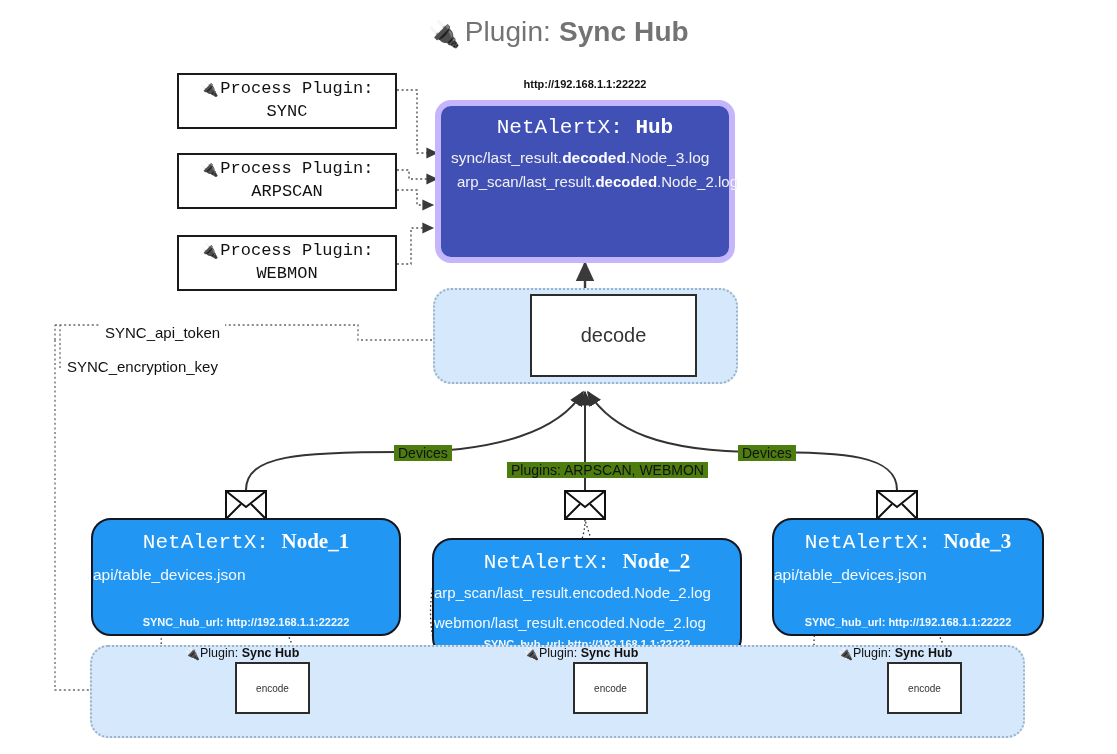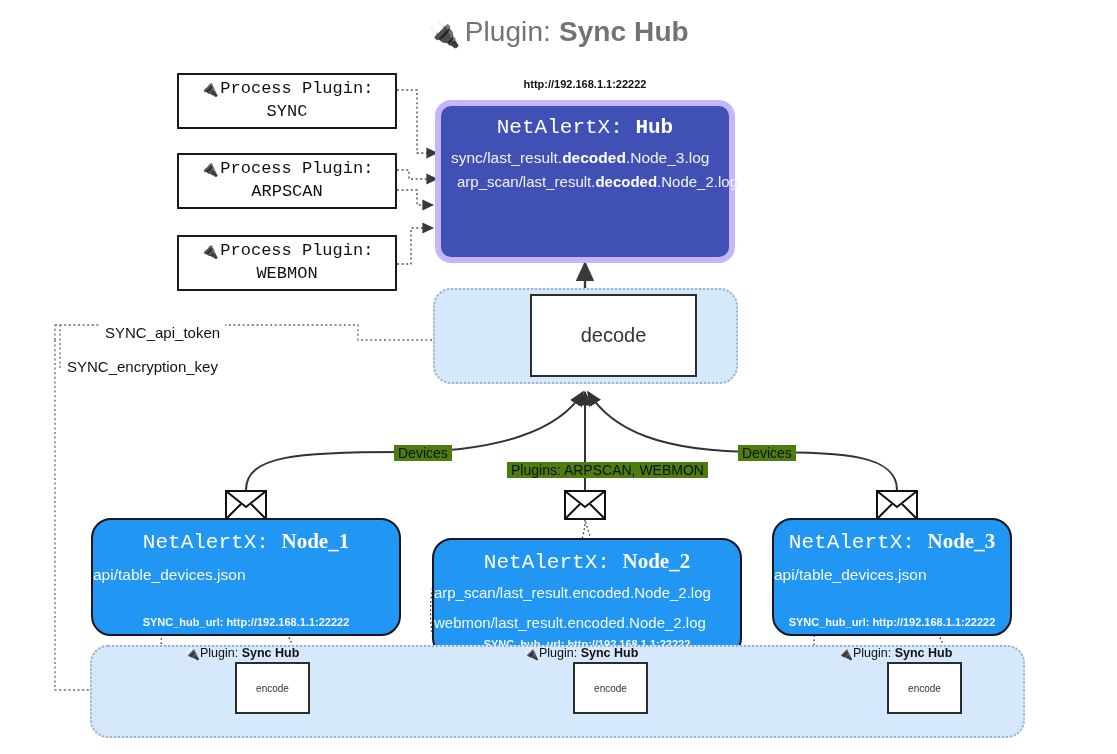--- a/index.html
+++ b/index.html
@@ -201,21 +201,21 @@
     <div class="node-foot">SYNC_hub_url: http://192.168.1.1:22222</div>
   </div>
 
   <div class="node" style="left:432px;top:538px;width:310px;height:120px;">
     <div class="node-title"><span>NetAlertX:</span> <b>Node_2</b></div>
     <div class="node-line small">arp_scan/last_result.encoded.Node_2.log</div>
     <div class="node-line small">webmon/last_result.encoded.Node_2.log</div>
     <div class="node-foot">SYNC_hub_url: http://192.168.1.1:22222</div>
   </div>
 
-  <div class="node" style="left:772px;top:518px;width:240px;height:118px;">
+  <div class="node" style="left:772px;top:518px;width:272px;height:118px;">
     <div class="node-title"><span>NetAlertX:</span> <b>Node_3</b></div>
     <div class="node-line">api/table_devices.json</div>
     <div class="node-foot">SYNC_hub_url: http://192.168.1.1:22222</div>
   </div>
 
   <div class="band" style="left:90px;top:645px;width:935px;height:93px;"></div>
 
   <div class="plugin-tag" style="left:185px;top:646px;">
     <span class="plug">🔌</span><span>Plugin:</span> <b>Sync Hub</b>
   </div>

